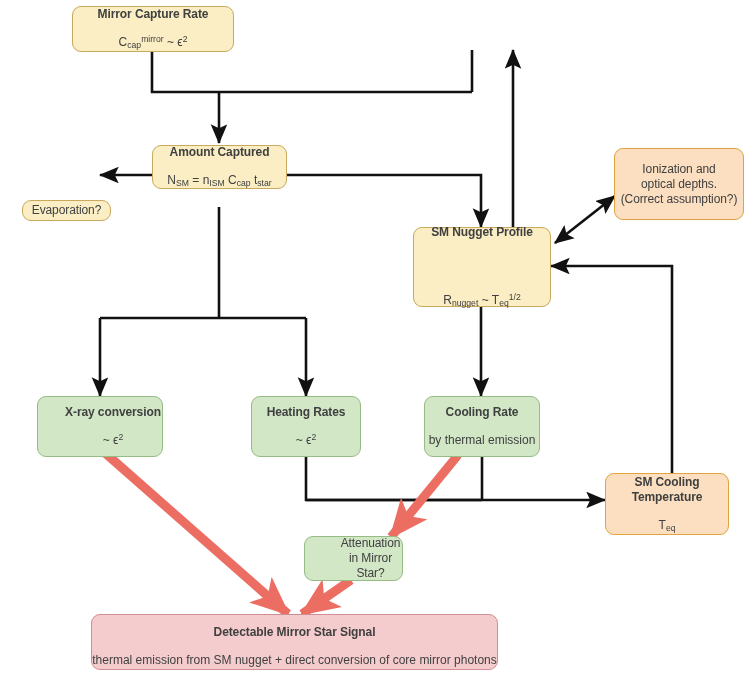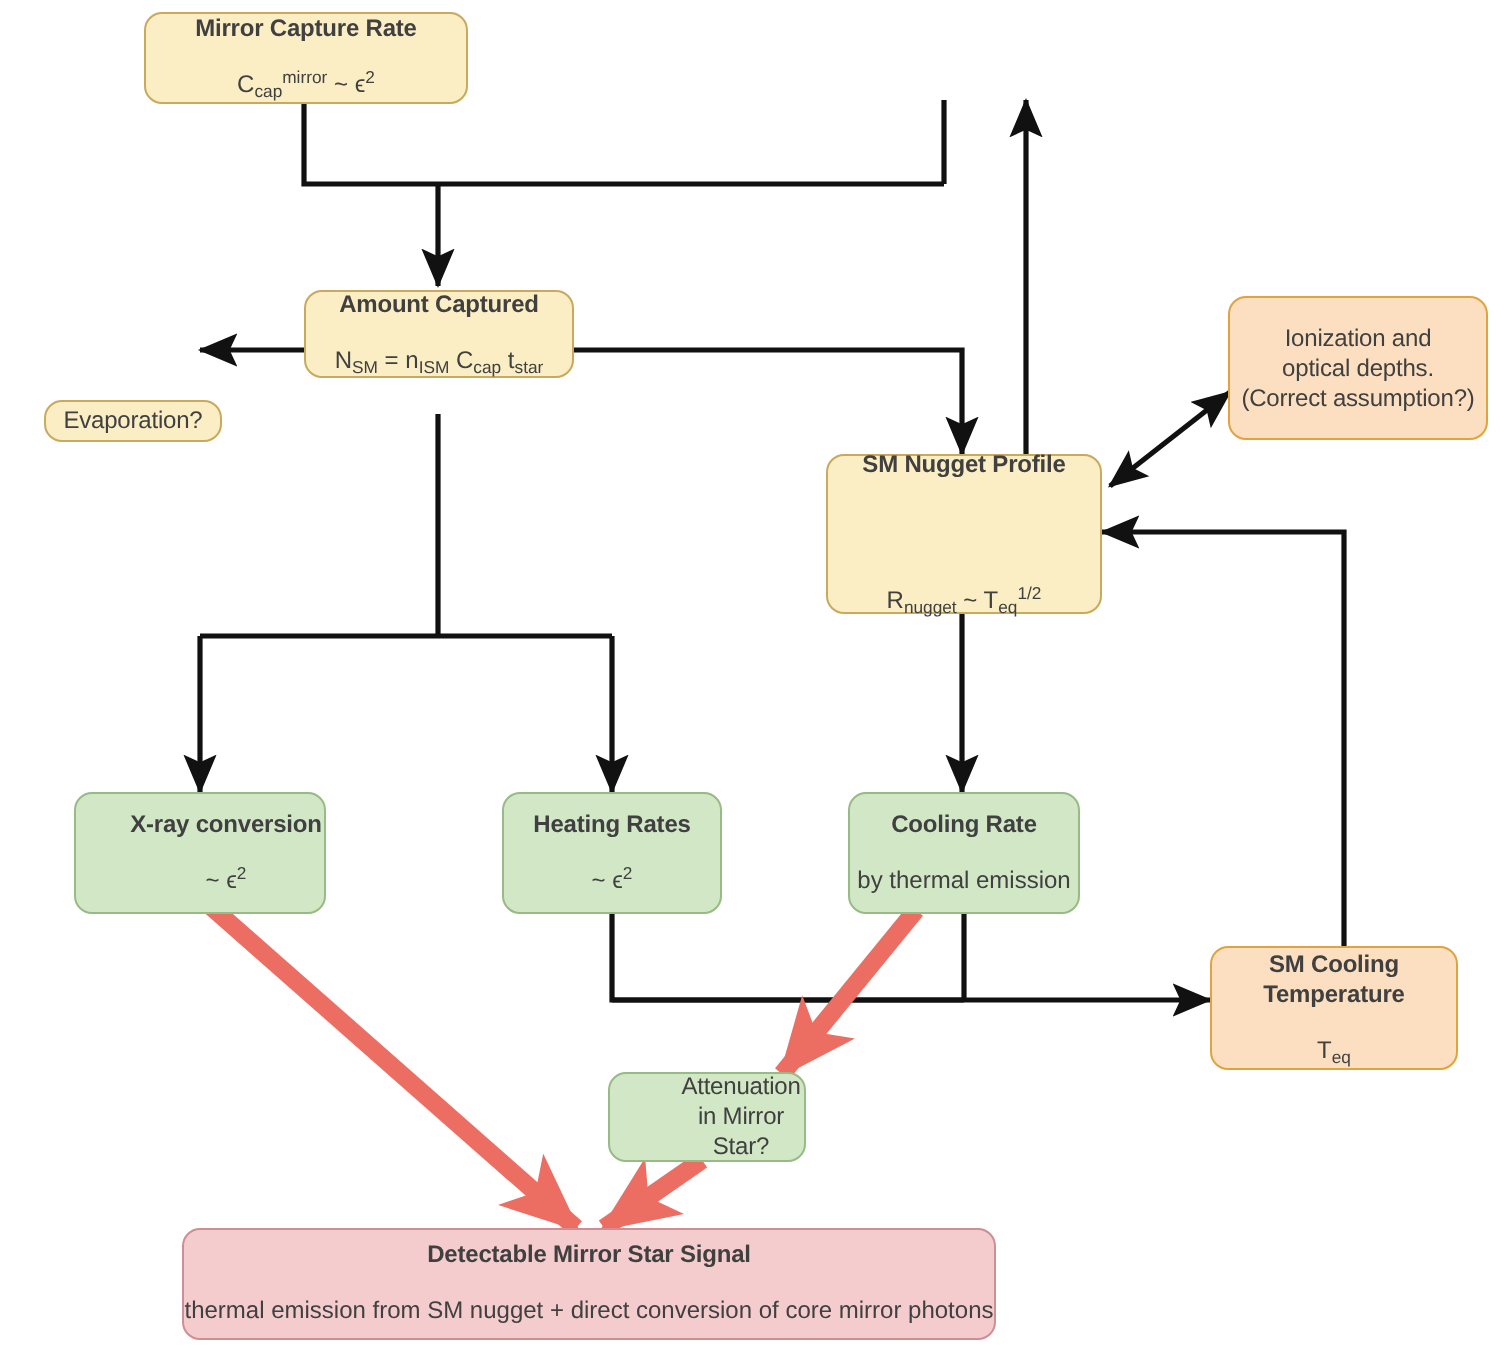--- a/index.html
+++ b/index.html
@@ -50,21 +50,21 @@
     line-height: 1.3;
     margin-top: 13px;
   }
   .node.plain .title {
     font-weight: normal;
   }
   
   .pal-yellow { background: #fbeec4; border-color: #c9a95c; }
   .pal-peach  { background: #fbdfc0; border-color: #e0a33f; }
   .pal-green  { background: #d2e7c6; border-color: #96bb84; }
-  .pal-pink   { background: #f5ccce; border-color: #cf8e93; }
+  .pal-pink   { background: #f5ccce; border-color: #cf8e93; justify-content: flex-end; }
 
   sub { font-size: 0.72em; vertical-align: -0.28em; line-height: 0; }
   sup { font-size: 0.72em; vertical-align: 0.52em; line-height: 0; }
   .eps { font-style: normal; }
 </style>
 </head>
 <body>
 
 <div id="canvas">
 

